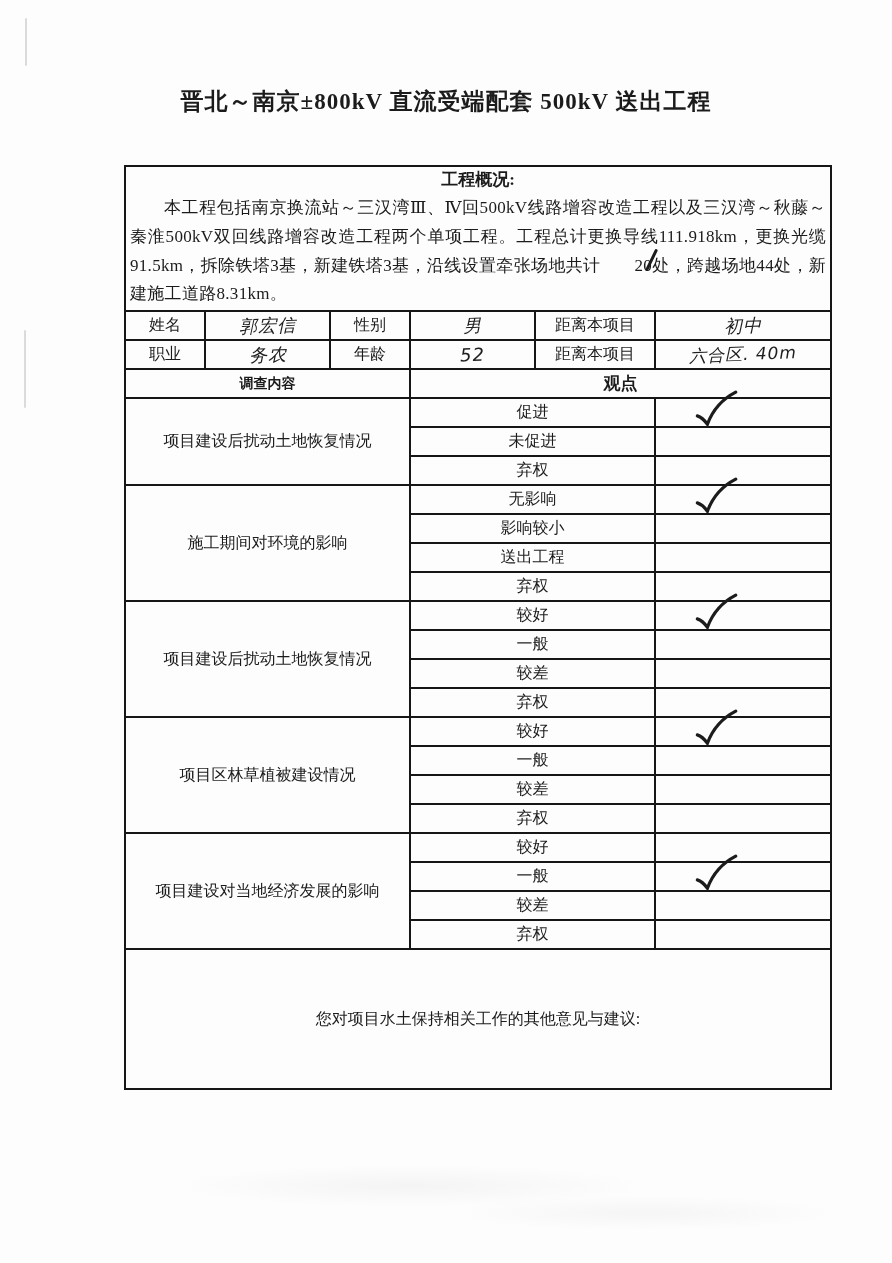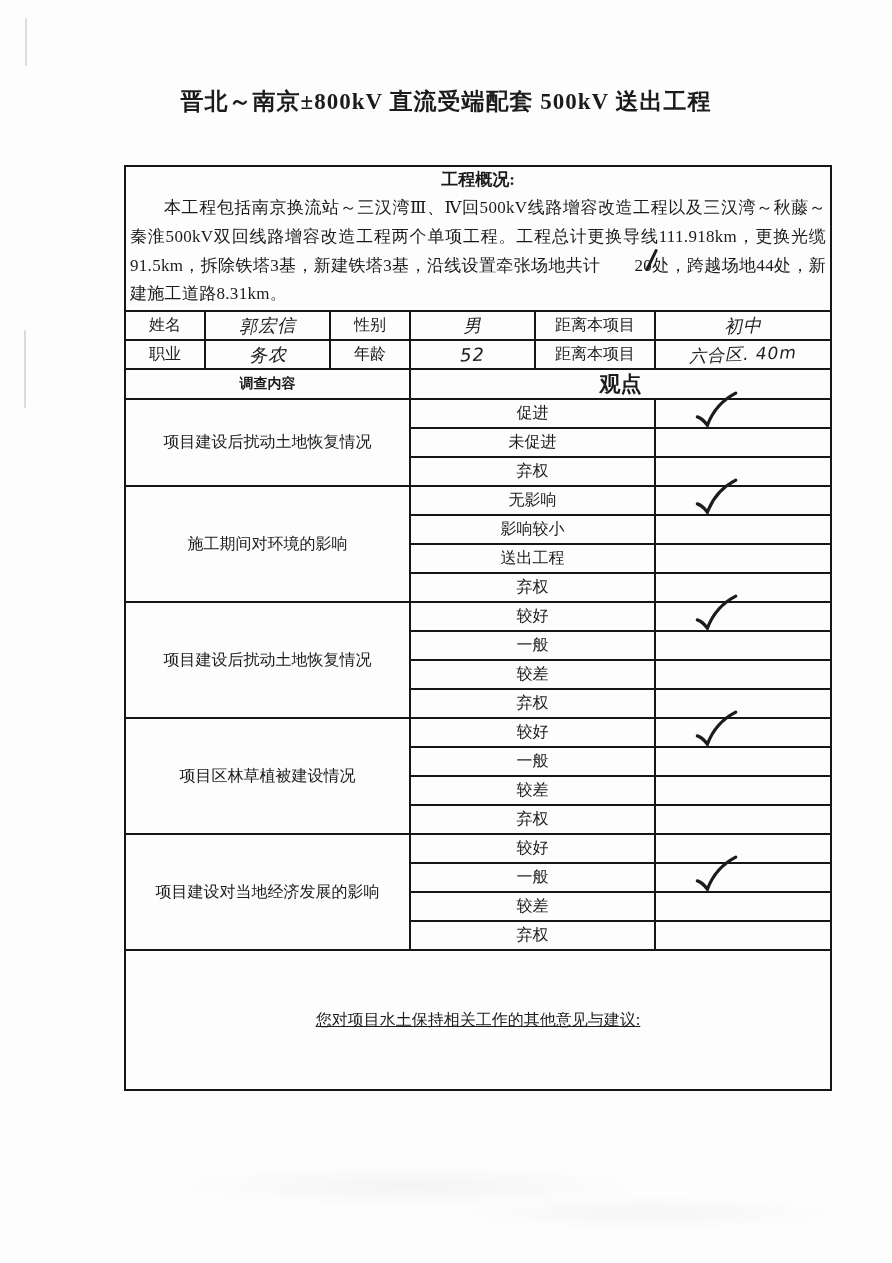--- a/index.html
+++ b/index.html
@@ -34,21 +34,21 @@
   .ov-para{
     margin:3px 2px 0 2px;font-size:17px;line-height:1.7;
     text-align:justify;text-indent:2em;letter-spacing:0.3px;
   }
   .num-strike{position:relative;display:inline-block;}
   .num-strike i{
     position:absolute;right:0px;top:-4px;width:2.5px;height:24px;
     background:#1c1c1c;transform:rotate(26deg);border-radius:2px;
   }
   td.comments-cell{
-    height:138px;vertical-align:top;text-align:left;padding:7px 9px;font-size:17px;text-decoration:underline;
+    height:138px;vertical-align:top;text-align:left;padding:7px 9px;font-size:17px;
   }
   .bold{font-weight:bold;}
   .hw{
     font-family:"DejaVu Sans",sans-serif;font-style:italic;font-weight:500;
     font-size:18px;color:#1e1e1e;display:inline-block;transform:rotate(-2deg);
     letter-spacing:1px;white-space:nowrap;
   }
   .hw-small{font-size:17px;}
   td.chk-cell{position:relative;}
   .scan-artifact{
@@ -103,21 +103,21 @@
       <td>职业</td>
       <td><span class="hw">务农</span></td>
       <td>年龄</td>
       <td><span class="hw">52</span></td>
       <td>距离本项目</td>
       <td><span class="hw hw-small">六合区. 40m</span></td>
     </tr>
 
     <tr class="h31">
       <td colspan="3" class="bold" style="font-size:14px">调查内容</td>
-      <td colspan="3" class="bold" style="font-size:21px">观点</td>
+      <td colspan="3" class="bold" style="font-size:17px">观点</td>
     </tr>
 
     <tr class="h31">
       <td colspan="3" rowspan="3">项目建设后扰动土地恢复情况</td>
       <td colspan="2">促进</td>
       <td class="chk-cell">
             <svg width="54" height="42" viewBox="0 0 54 42" style="position:absolute;left:34px;top:50%;transform:translateY(-56%) rotate(-4deg);overflow:visible">
               <path d="M7 25 Q12 27 16.5 34 Q26 13 47 4" fill="none" stroke="#1c1c1c" stroke-width="3.2" stroke-linecap="round"></path>
             </svg>
           </td>

